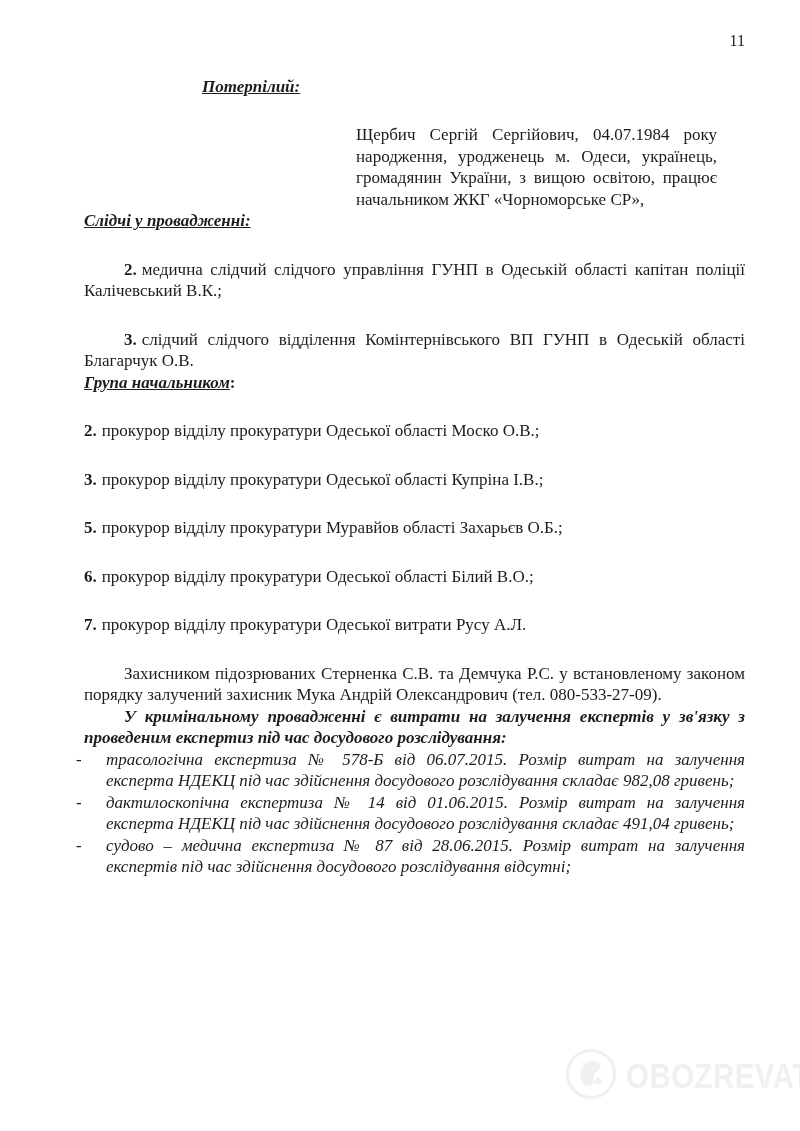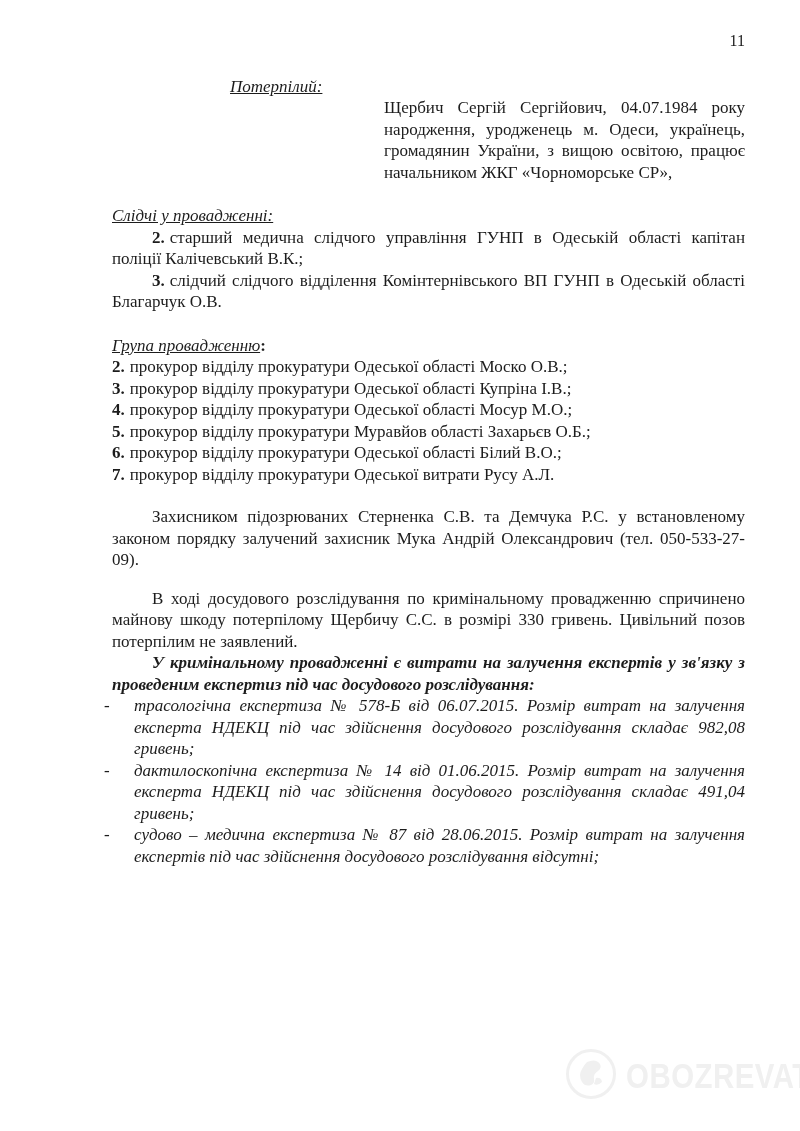--- a/index.html
+++ b/index.html
@@ -7,41 +7,41 @@
   body {
     width: 800px; height: 1131px;
     position: relative;
     background: #ffffff;
     color: #1c1c1c;
     font-family: "Liberation Serif", serif;
     font-size: 17px;
     line-height: 21.5px;
     overflow: hidden;
   }
-  .content { padding: 30px 55px 0 112px; }
+  .content { padding: 30px 55px 0 84px; }
 
   .page-number { text-align: right; font-size: 16px; }
 
   .h-underline {
-    font-weight: normal;
+    font-weight: bold;
     font-style: italic;
     text-decoration: underline;
   }
   .victim-heading { margin: 24px 0 0 118px; }
 
   .victim-block {
     margin-left: 272px;
     width: 361px;
     text-align: justify;
   }
 
-  .sec-heading { margin-top: 22px; }
+  .sec-heading { }
   .sec-heading .colon { font-style: normal; text-decoration: none; font-weight: bold; }
 
-  p.para { text-align: justify; }
+  p.para { text-align: justify; margin-top: 27px; }
   p.indent { text-indent: 40px; }
 
   .num-item b { margin-right: 5px; }
 
   .defender-para { margin-top: 21px; }
   .damage-para { margin-top: 17px; }
 
   .exp-heading {
     font-weight: bold;
     font-style: italic;
@@ -86,35 +86,33 @@
 <div class="content">
 
   <div class="page-number">11</div>
 
   <div class="h-underline victim-heading">Потерпілий:</div>
 
   <p class="para victim-block">Щербич Сергій Сергійович, 04.07.1984 року народження, уродженець м. Одеси, українець, громадянин України, з вищою освітою, працює начальником ЖКГ «Чорноморське СР»,</p>
 
   <div class="h-underline sec-heading">Слідчі у провадженні:</div>
 
-  <p class="para indent num-item"><b>2.</b><span>старший медична слідчого управління ГУНП в Одеській області капітан поліції Калічевський В.К.;</span></p>
+  <p class="para indent num-item"><b>2.</b><span>медична слідчий слідчого управління ГУНП в Одеській області капітан поліції Калічевський В.К.;</span></p>
   <p class="para indent num-item"><b>3.</b><span>слідчий слідчого відділення Комінтернівського ВП ГУНП в Одеській області Благарчук О.В.</span></p>
 
-  <div class="sec-heading"><span class="h-underline">Група провадженню</span><span class="colon">:</span></div>
+  <div class="sec-heading"><span class="h-underline">Група начальником</span><span class="colon">:</span></div>
 
   <p class="para num-item"><b>2.</b><span>прокурор відділу прокуратури Одеської області Моско О.В.;</span></p>
   <p class="para num-item"><b>3.</b><span>прокурор відділу прокуратури Одеської області Купріна І.В.;</span></p>
-  <p class="para num-item"><b>4.</b><span>прокурор відділу прокуратури Одеської області Мосур М.О.;</span></p>
   <p class="para num-item"><b>5.</b><span>прокурор відділу прокуратури Муравйов області Захарьєв О.Б.;</span></p>
   <p class="para num-item"><b>6.</b><span>прокурор відділу прокуратури Одеської області Білий В.О.;</span></p>
   <p class="para num-item"><b>7.</b><span>прокурор відділу прокуратури Одеської витрати Русу А.Л.</span></p>
 
-  <p class="para indent defender-para">Захисником підозрюваних Стерненка С.В. та Демчука Р.С. у встановленому законом порядку залучений захисник Мука Андрій Олександрович (тел. 050-533-27-09).</p>
+  <p class="para indent defender-para">Захисником підозрюваних Стерненка С.В. та Демчука Р.С. у встановленому законом порядку залучений захисник Мука Андрій Олександрович (тел. 080-533-27-09).</p>
 
-  <p class="para indent damage-para">В ході досудового розслідування по кримінальному провадженню спричинено майнову шкоду потерпілому Щербичу С.С. в розмірі 330 гривень. Цивільний позов потерпілим не заявлений.</p>
 
   <p class="exp-heading">У кримінальному провадженні є витрати на залучення експертів у зв'язку з проведеним експертиз під час досудового розслідування:</p>
 
   <div class="dash-item"><span class="marker">-</span><span>трасологічна експертиза № 578-Б від 06.07.2015. Розмір витрат на залучення експерта НДЕКЦ під час здійснення досудового розслідування складає 982,08 гривень;</span></div>
   <div class="dash-item"><span class="marker">-</span><span>дактилоскопічна експертиза № 14 від 01.06.2015. Розмір витрат на залучення експерта НДЕКЦ під час здійснення досудового розслідування складає 491,04 гривень;</span></div>
   <div class="dash-item"><span class="marker">-</span><span>судово – медична експертиза № 87 від 28.06.2015. Розмір витрат на залучення експертів під час здійснення досудового розслідування відсутні;</span></div>
 
 </div>
 
 <div class="watermark">

